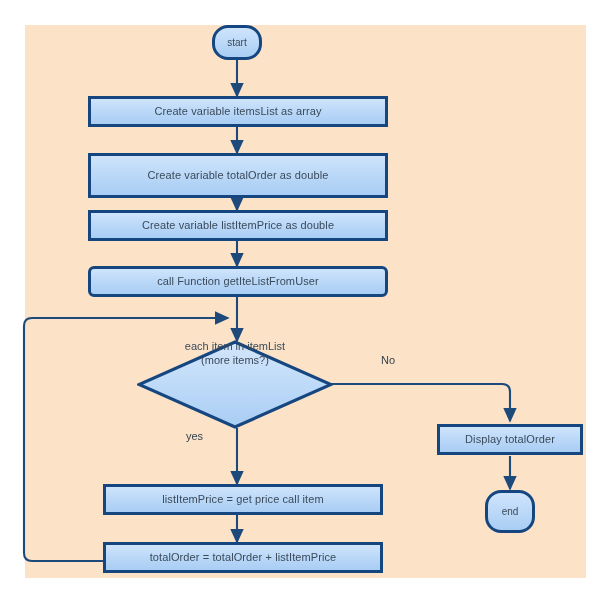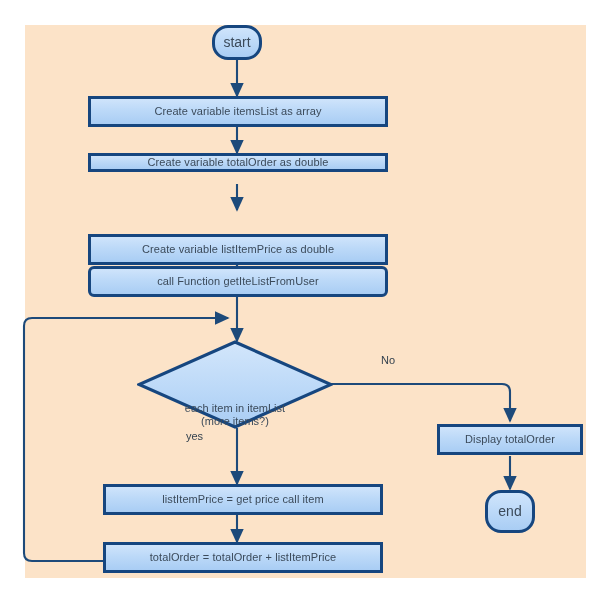--- a/index.html
+++ b/index.html
@@ -26,26 +26,26 @@
   .proc{
     background:linear-gradient(180deg,#cfe4fb 0%,#bcd9f8 45%,#a9cdf4 100%);
     border:3px solid #16467f;
     font-size:11px;
     letter-spacing:.1px;
   }
   .terminator{
     background:linear-gradient(180deg,#cfe4fb 0%,#bcd9f8 50%,#a9cdf4 100%);
     border:3px solid #16467f;
     border-radius:16px;
-    font-size:14px;
+    font-size:10px;
     text-align:right;
   }
   .diamond-wrap{
     position:absolute;
-    display:flex;align-items:flex-end;justify-content:center;
+    display:flex;align-items:flex-start;justify-content:center;
   }
   .diamond-label{
     position:relative;z-index:2;
     color:#3b4a5a;font-size:11px;line-height:1.25;text-align:center;
     pointer-events:none;white-space:pre-line;
   }
   .edge-label{
     position:absolute;
     color:#34424f;
     font-size:11px;font-weight:normal;
@@ -90,25 +90,25 @@
   </svg>
 
   <div class="node terminator" style="left:212px;top:25px;width:50px;height:35px;">
     <span>start</span>
   </div>
 
   <div class="node proc" style="left:88px;top:96px;width:300px;height:31px;">
     <span>Create variable itemsList as array</span>
   </div>
 
-  <div class="node proc" style="left:88px;top:153px;width:300px;height:19px;">
+  <div class="node proc" style="left:88px;top:153px;width:300px;height:45px;">
     <span>Create variable totalOrder as double</span>
   </div>
 
-  <div class="node proc" style="left:88px;top:210px;width:300px;height:31px;margin-top:24px;">
+  <div class="node proc" style="left:88px;top:210px;width:300px;height:31px;">
     <span>Create variable listItemPrice as double</span>
   </div>
 
   <div class="node proc" style="left:88px;top:266px;width:300px;height:31px;border-radius:6px;">
     <span>call Function getIteListFromUser</span>
   </div>
 
   <div class="diamond-wrap" style="left:137px;top:340px;width:196px;height:89px;">
     <svg width="196" height="89" viewBox="0 0 196 89" style="position:absolute;left:0;top:0;" xmlns="http://www.w3.org/2000/svg">
       <defs>

